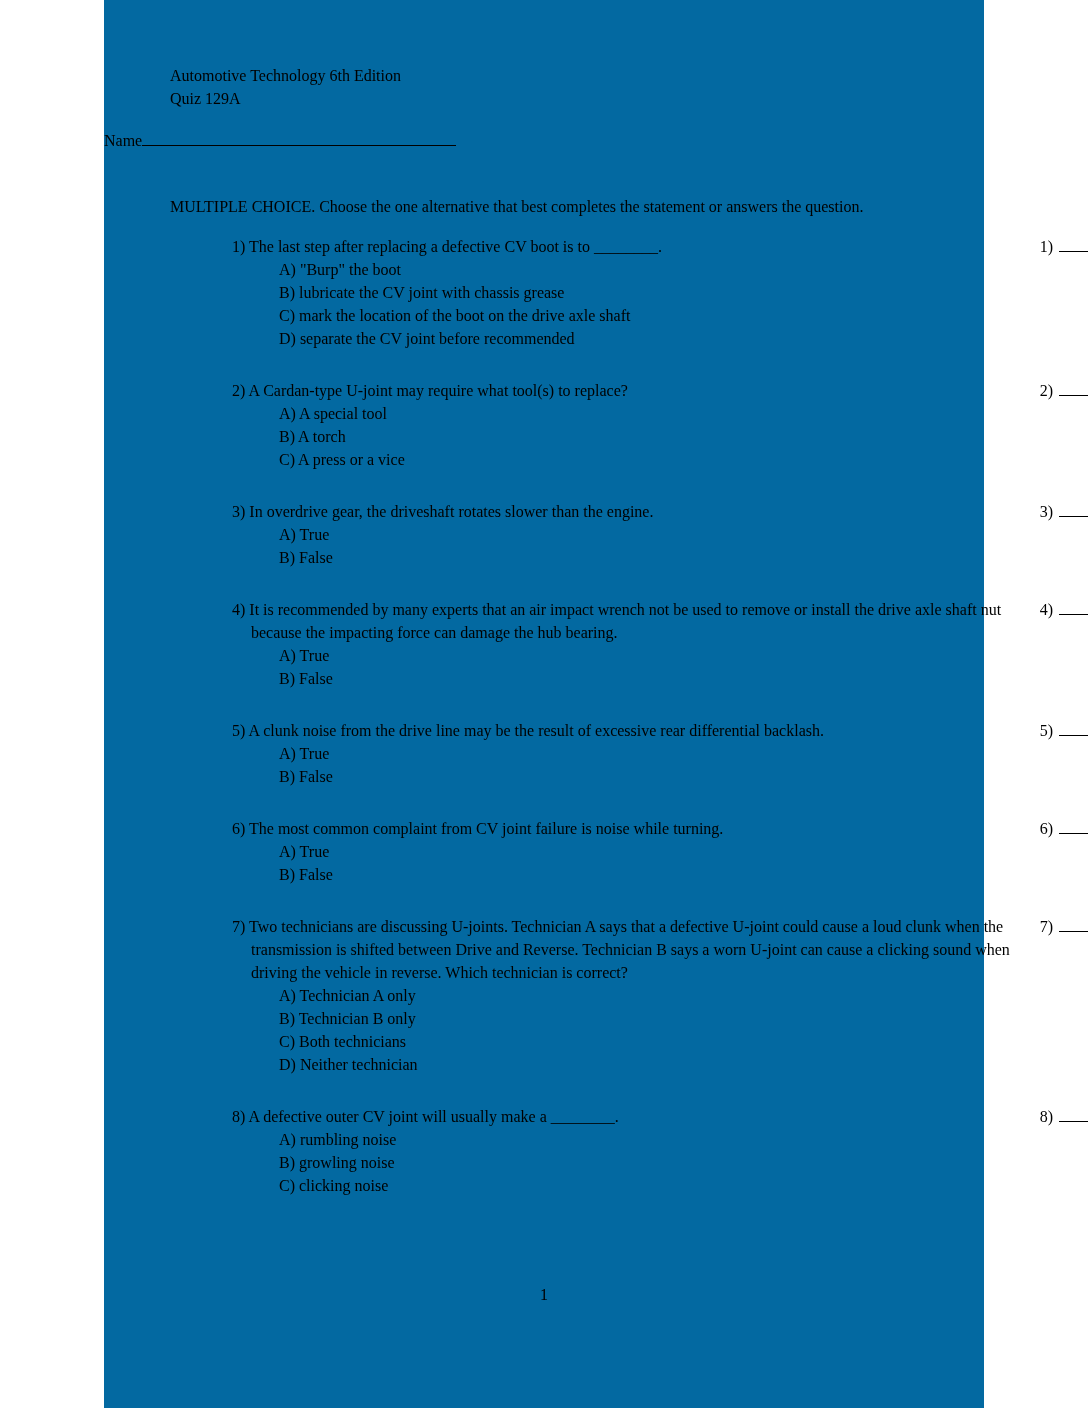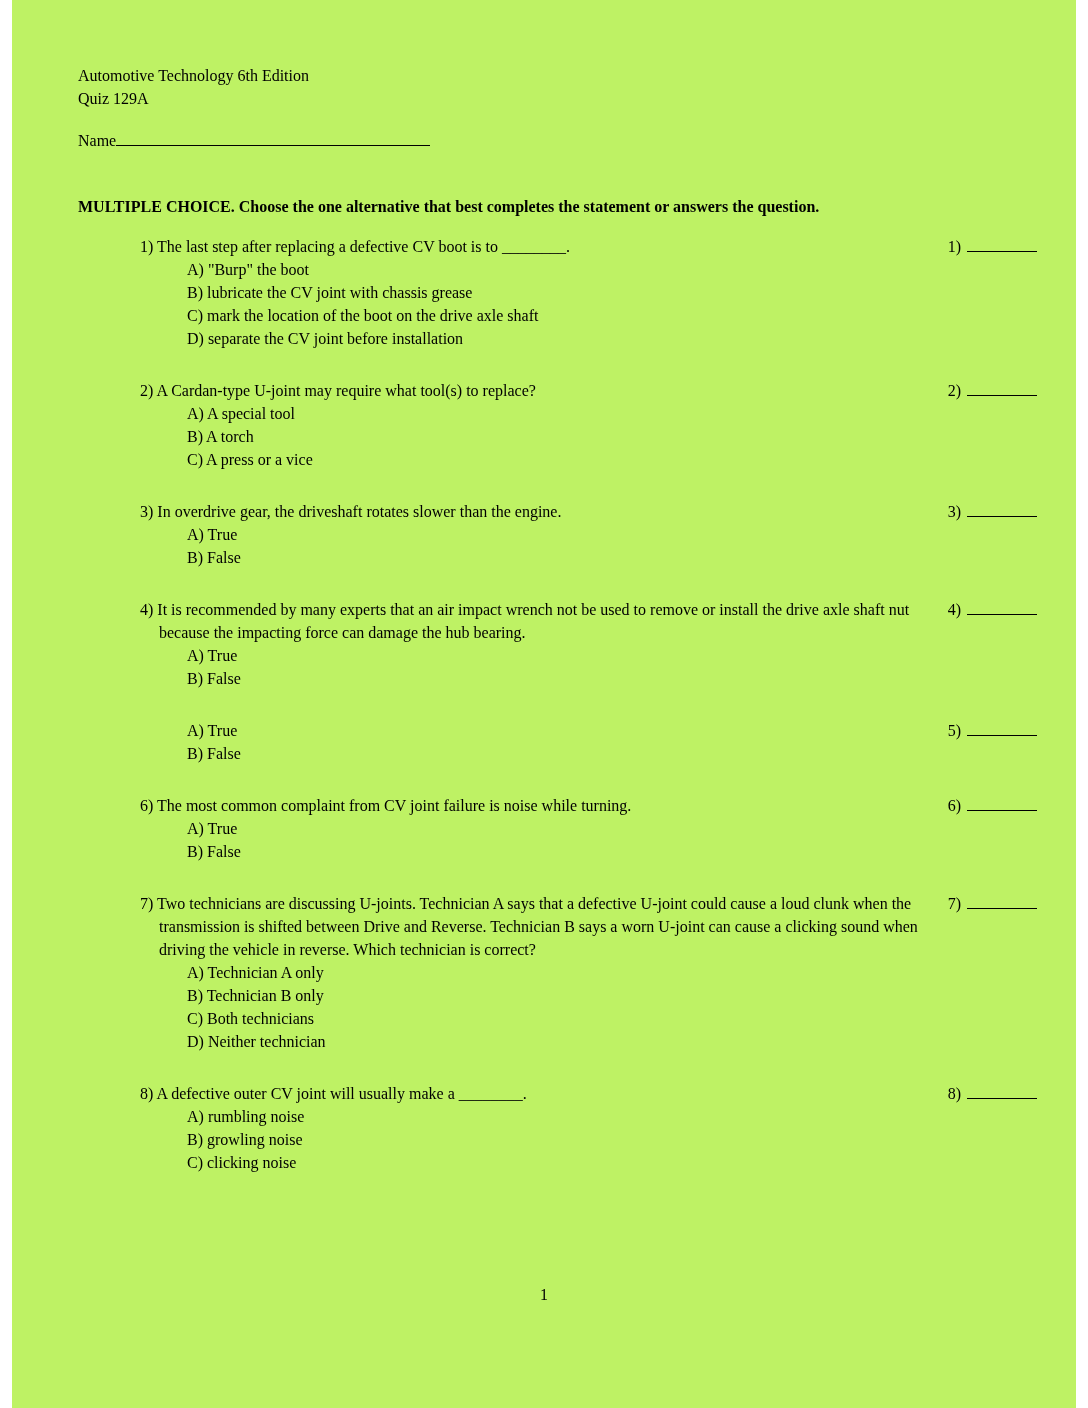--- a/index.html
+++ b/index.html
@@ -1,49 +1,48 @@
 <!DOCTYPE html>
 <html><head>
 <meta charset="utf-8">
 <style>
   * { margin: 0; padding: 0; box-sizing: border-box; }
   html, body { background: #ffffff; }
   .page {
     position: relative;
-    width: 1064px;
+    width: 880px;
     height: 1408px;
     margin: 0 auto;
-    background: #bef264;
+    background: #0369a1;
     color: #000000;
     font-family: "Liberation Serif", "DejaVu Serif", serif;
     font-size: 16px;
     line-height: 23px;
   }
   .header {
     padding-top: 64px;
     margin-left: 66px;
   }
   .doc-title { white-space: nowrap; }
   .doc-subtitle { white-space: nowrap; font-family: Liberation Serif, serif; }
   .name-row {
-    margin-left: 66px;
     margin-top: 19px;
     white-space: nowrap;
   }
   .name-blank {
     display: inline-block;
     width: 314px;
     border-bottom: 1px solid #000;
     height: 17px;
     vertical-align: baseline;
   }
   .instructions {
     margin-left: 66px;
     margin-top: 43px;
-    font-weight: bold;
+    font-weight: normal;
     width: 900px;
   }
   .questions {
     margin-left: 128px;
     margin-top: 17px;
     width: 897px;
   }
   .question {
     display: flex;
     align-items: flex-start;
@@ -93,21 +92,21 @@
   <div class="instructions">MULTIPLE CHOICE.  Choose the one alternative that best completes the statement or answers the question.</div>
 
   <div class="questions">
   <div class="question">
     <div class="q-main">
       <div class="q-text"><span>1)</span> <span>The last step after replacing a defective CV boot is to ________.</span></div>
       <div class="q-choices">
             <div class="choice">A) "Burp" the boot</div>
             <div class="choice">B) lubricate the CV joint with chassis grease</div>
             <div class="choice">C) mark the location of the boot on the drive axle shaft</div>
-            <div class="choice">D) separate the CV joint before installation</div>
+            <div class="choice">D) separate the CV joint before recommended</div>
           </div>
     </div>
     <div class="q-answer"><span>1)</span><span class="answer-blank"></span></div>
   </div>
 
   <div class="question">
     <div class="q-main">
       <div class="q-text"><span>2)</span> <span>A Cardan-type U-joint may require what tool(s) to replace?</span></div>
       <div class="q-choices">
             <div class="choice">A) A special tool</div>
@@ -135,20 +134,21 @@
       <div class="q-choices">
             <div class="choice">A) True</div>
             <div class="choice">B) False</div>
           </div>
     </div>
     <div class="q-answer"><span>4)</span><span class="answer-blank"></span></div>
   </div>
 
   <div class="question">
     <div class="q-main">
+      <div class="q-text"><span>5)</span> <span>A clunk noise from the drive line may be the result of excessive rear differential backlash.</span></div>
       <div class="q-choices">
             <div class="choice">A) True</div>
             <div class="choice">B) False</div>
           </div>
     </div>
     <div class="q-answer"><span>5)</span><span class="answer-blank"></span></div>
   </div>
 
   <div class="question">
     <div class="q-main">

